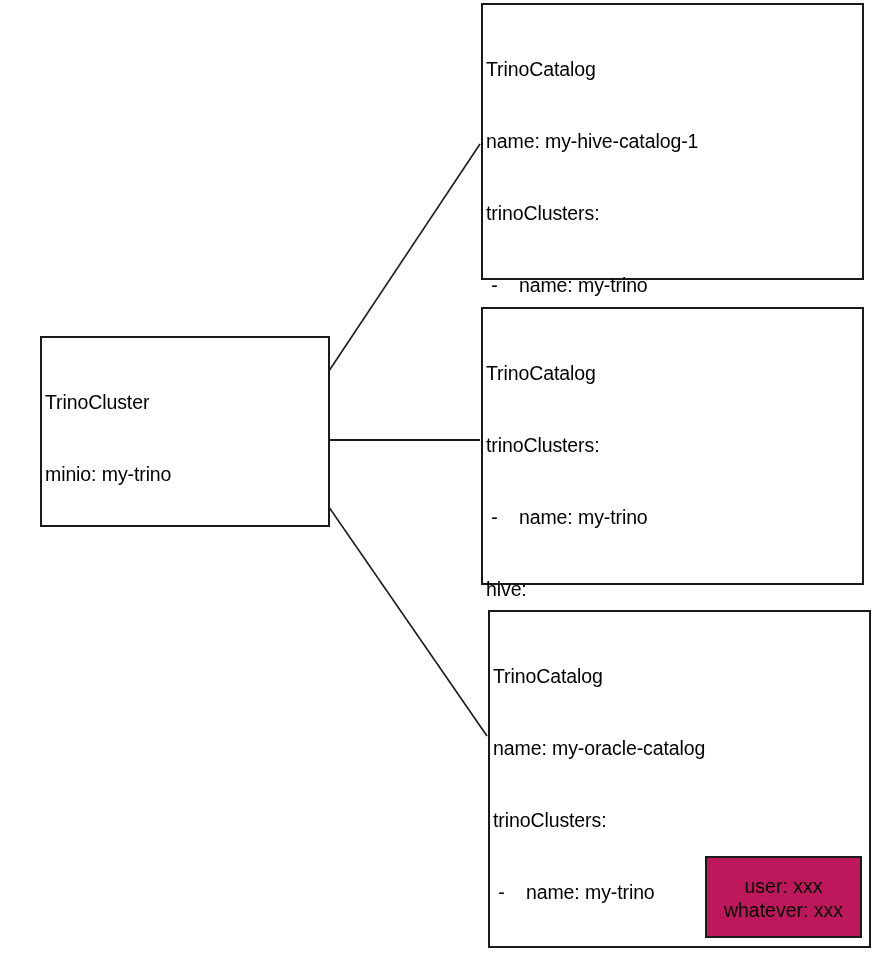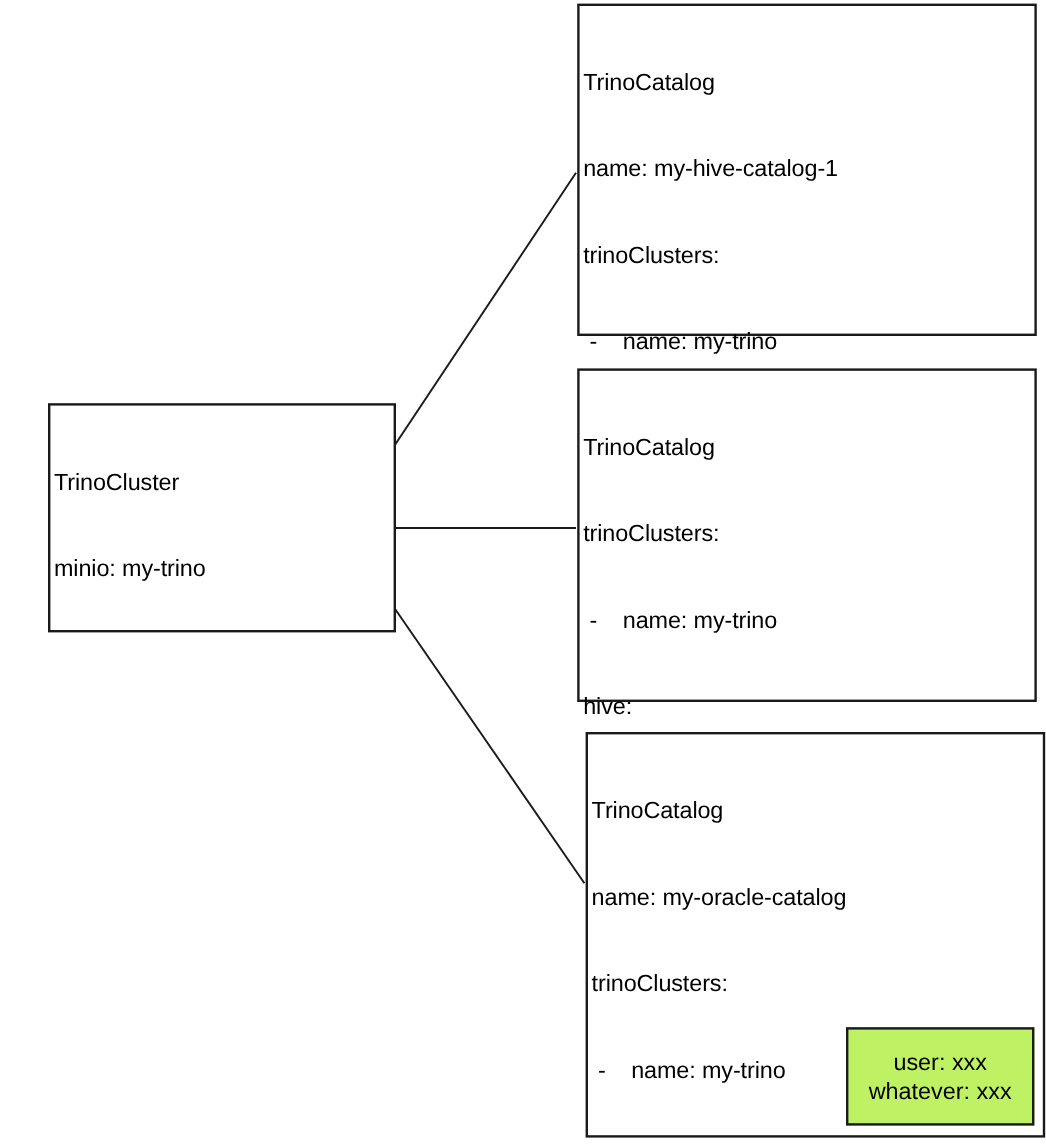--- a/index.html
+++ b/index.html
@@ -87,21 +87,21 @@
   }
   
   #node-secret {
     position: absolute;
     left: 215px;
     top: 244px;
     width: 157px;
     height: 82px;
     box-sizing: border-box;
     border: 2px solid #1a1a1a;
-    background: #bef264;
+    background: #be185d;
     z-index: 3;
   }
   .secret-text {
     position: absolute;
     left: 0;
     right: 0;
     top: 16px;
     text-align: center;
     font-size: 19.5px;
     line-height: 24px;

